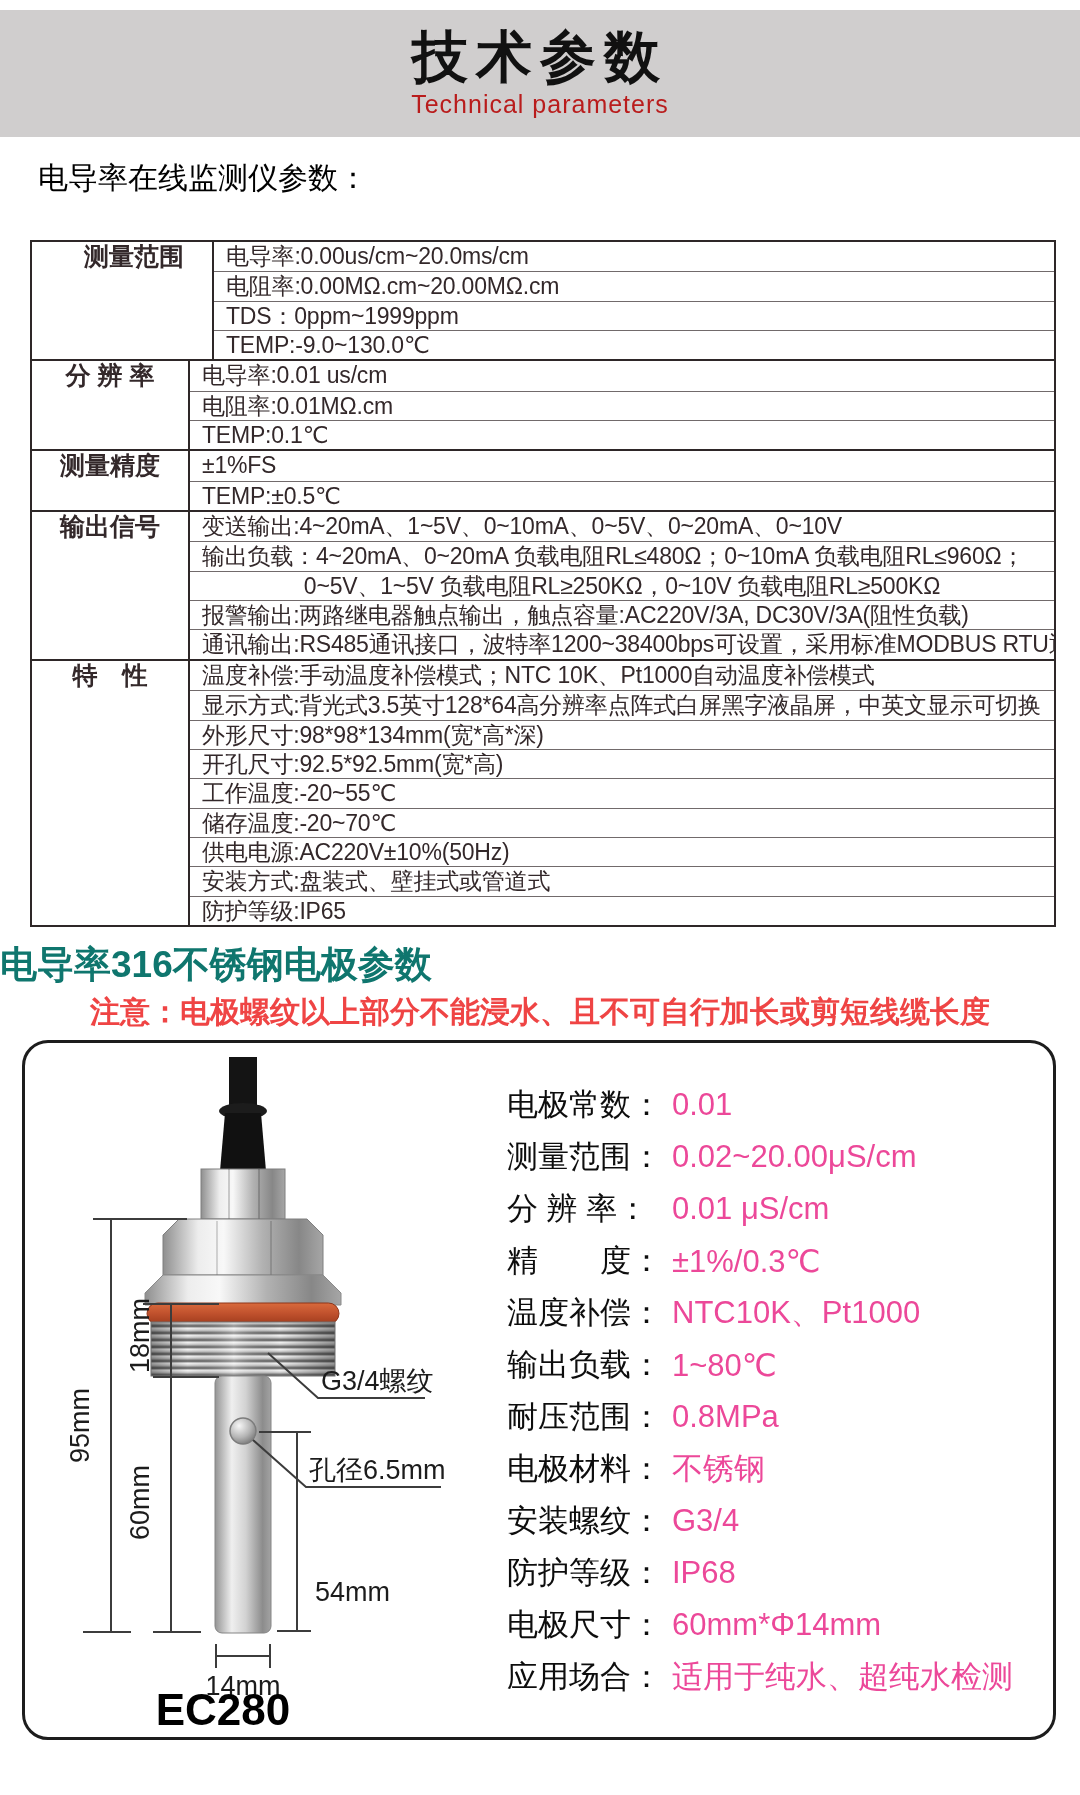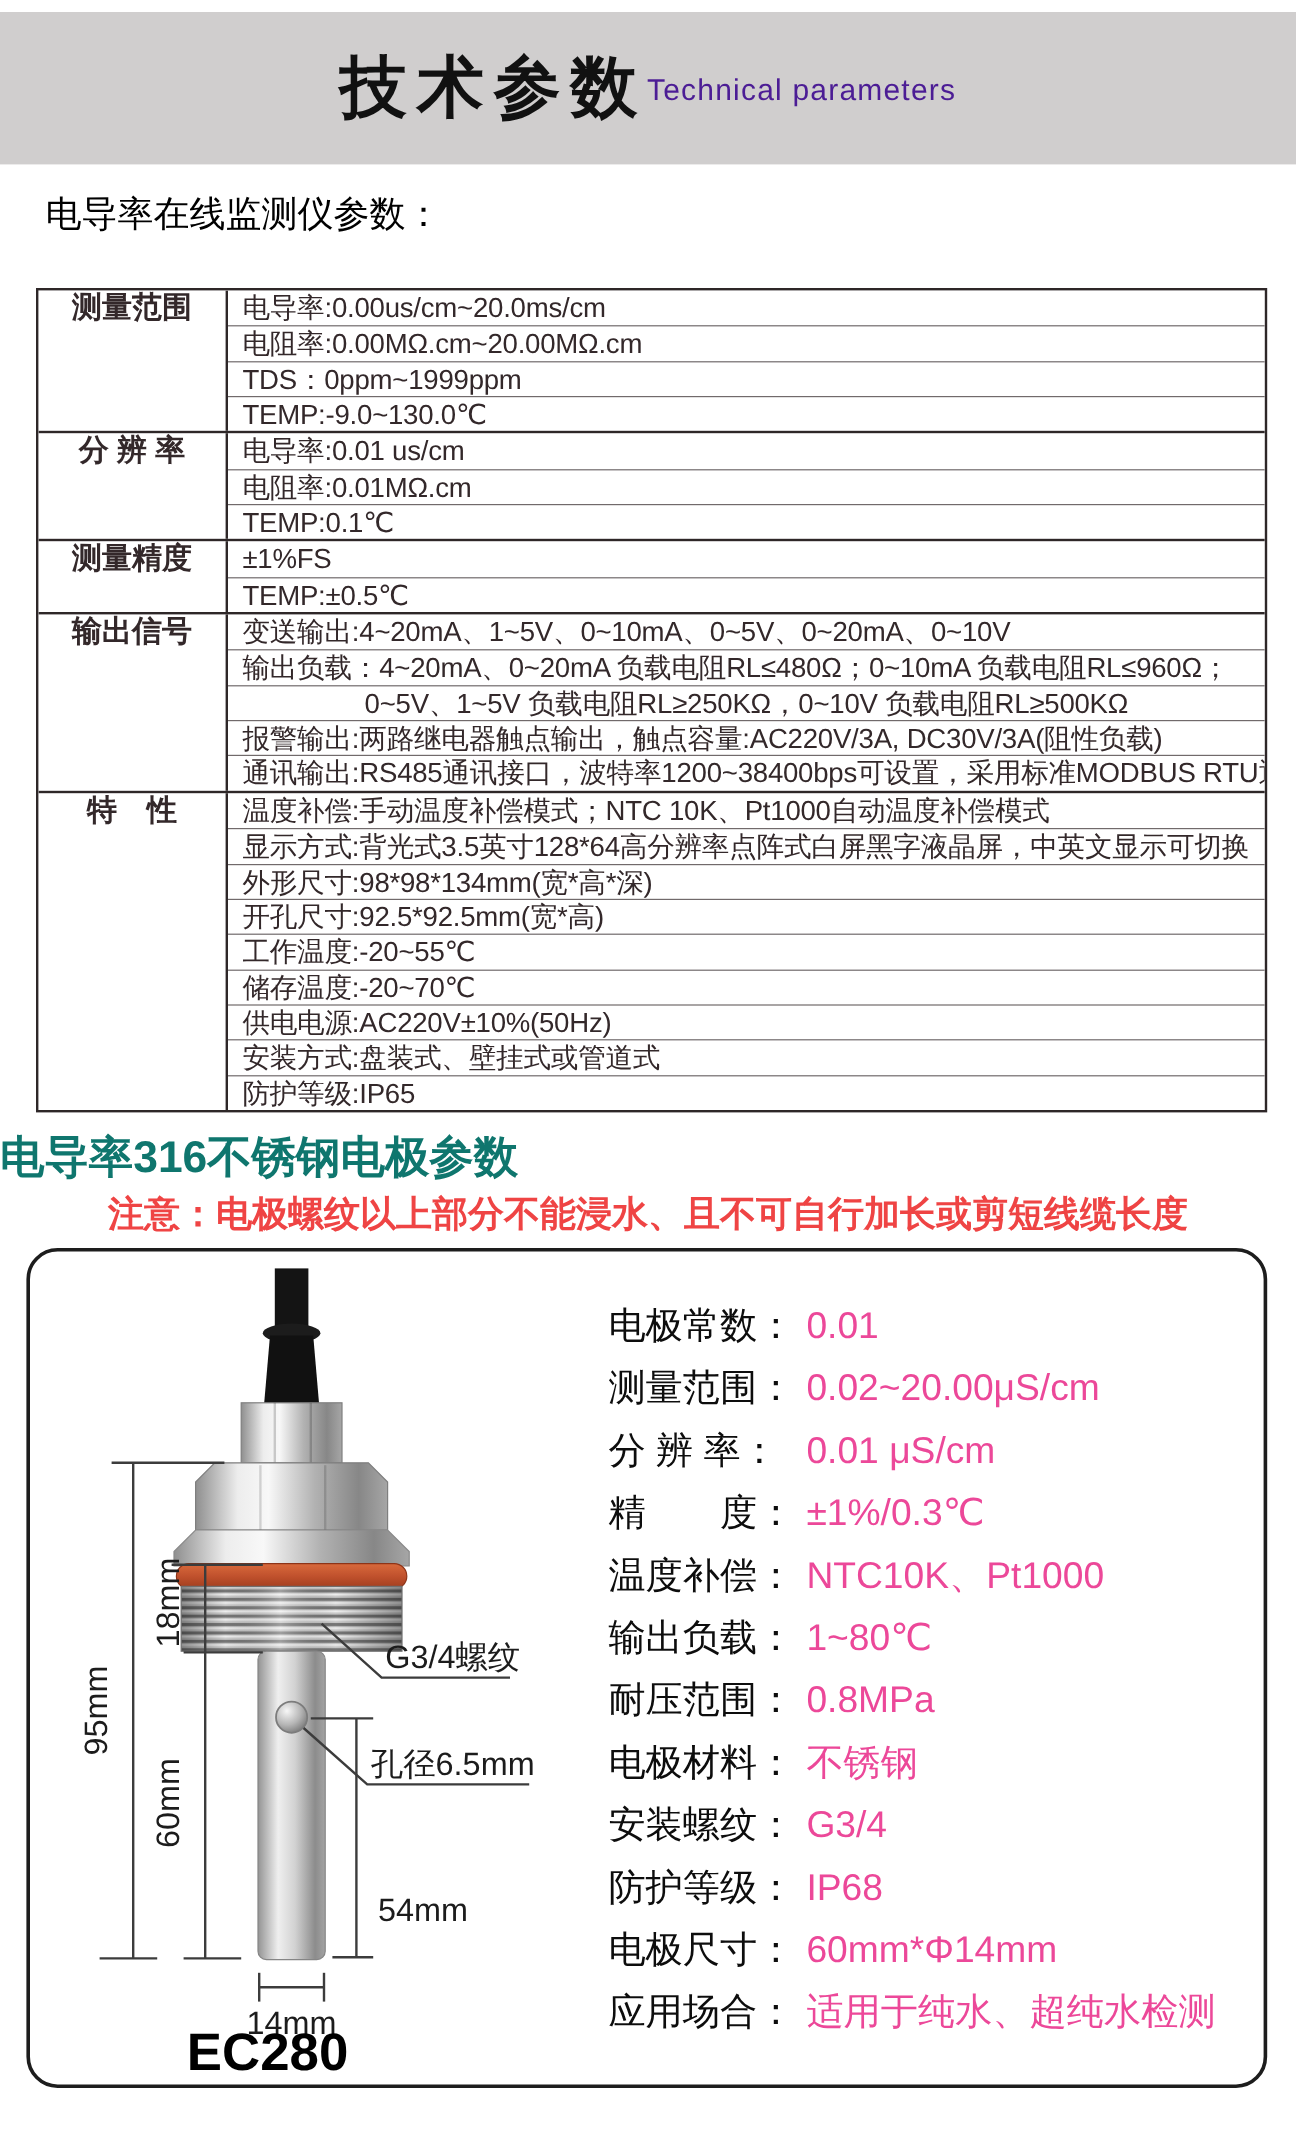--- a/index.html
+++ b/index.html
@@ -3,29 +3,29 @@
 <meta charset="utf-8">
 <style>
   html,body{margin:0;padding:0;background:#ffffff;}
   *{box-sizing:border-box;}
   .page{
     position:relative;width:1080px;height:1795px;background:#ffffff;
     font-family:"Liberation Sans","DejaVu Sans",sans-serif;color:#1a1a1a;overflow:hidden;
   }
   
   .banner{position:absolute;left:0;top:10px;width:1080px;height:127px;background:#d0cece;
-          display:flex;flex-direction:row;align-items:center;justify-content:center;}
+          display:flex;flex-direction:column;align-items:center;justify-content:center;}
   .banner-title{font-size:56px;font-weight:700;letter-spacing:8px;color:#111;line-height:1.05;}
-  .banner-sub{font-size:25px;color:#4c1d95;letter-spacing:1px;margin-top:3px;}
+  .banner-sub{font-size:25px;color:#b91c1c;letter-spacing:1px;margin-top:3px;}
   
   .intro{position:absolute;left:38px;top:158px;font-size:30px;font-weight:400;color:#000;}
   
   .spec-table{position:absolute;left:30px;top:240px;width:1026px;border:2px solid #2e2728;background:#fff;overflow:hidden;}
   .t-group{display:flex;border-top:2px solid #2e2728;}
-  .t-group:first-child{border-top:none;}
+  .t-group:first-child{border-top:none;padding-left:24px;}
   .t-cat{width:158px;flex:0 0 158px;border-right:2px solid #2e2728;text-align:center;
          font-size:25px;font-weight:600;color:#33282a;line-height:29.35px;white-space:pre;}
   .t-rows{flex:1;min-width:0;display:flex;flex-direction:column;}
   .t-row{height:29.35px;line-height:29.35px;border-top:1px solid #716a6b;padding-left:12px;
          font-size:23px;font-weight:500;color:#33282a;white-space:nowrap;overflow:hidden;letter-spacing:-0.2px;}
   .t-row:first-child{border-top:none;}
   .t-row.center{text-align:center;padding-left:0;}
   
   .sec2-title{position:absolute;left:0;top:940px;width:1048px;text-align:left;
               font-size:37px;font-weight:700;color:#0f766e;}

